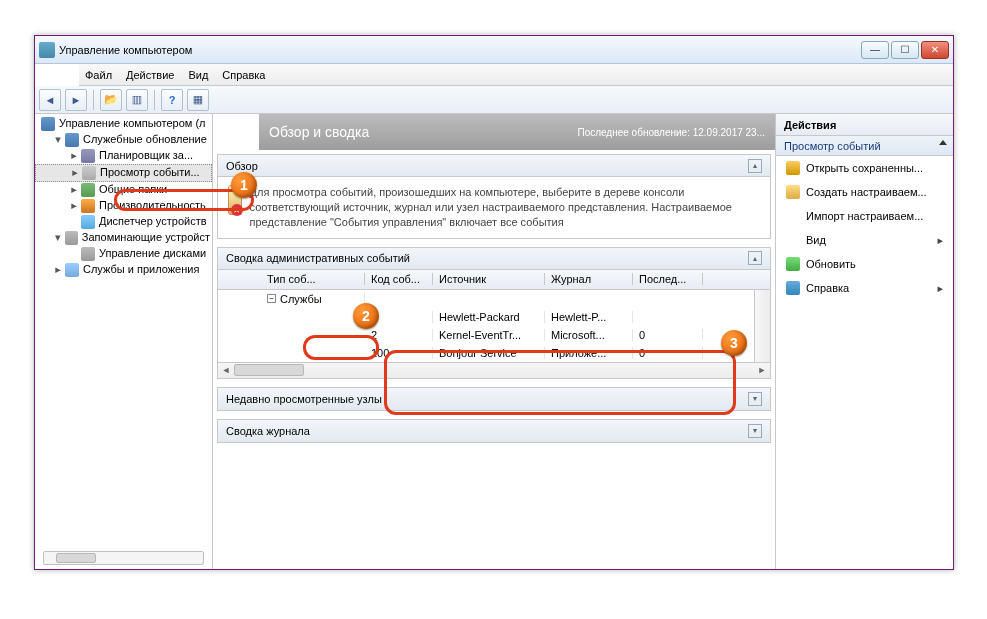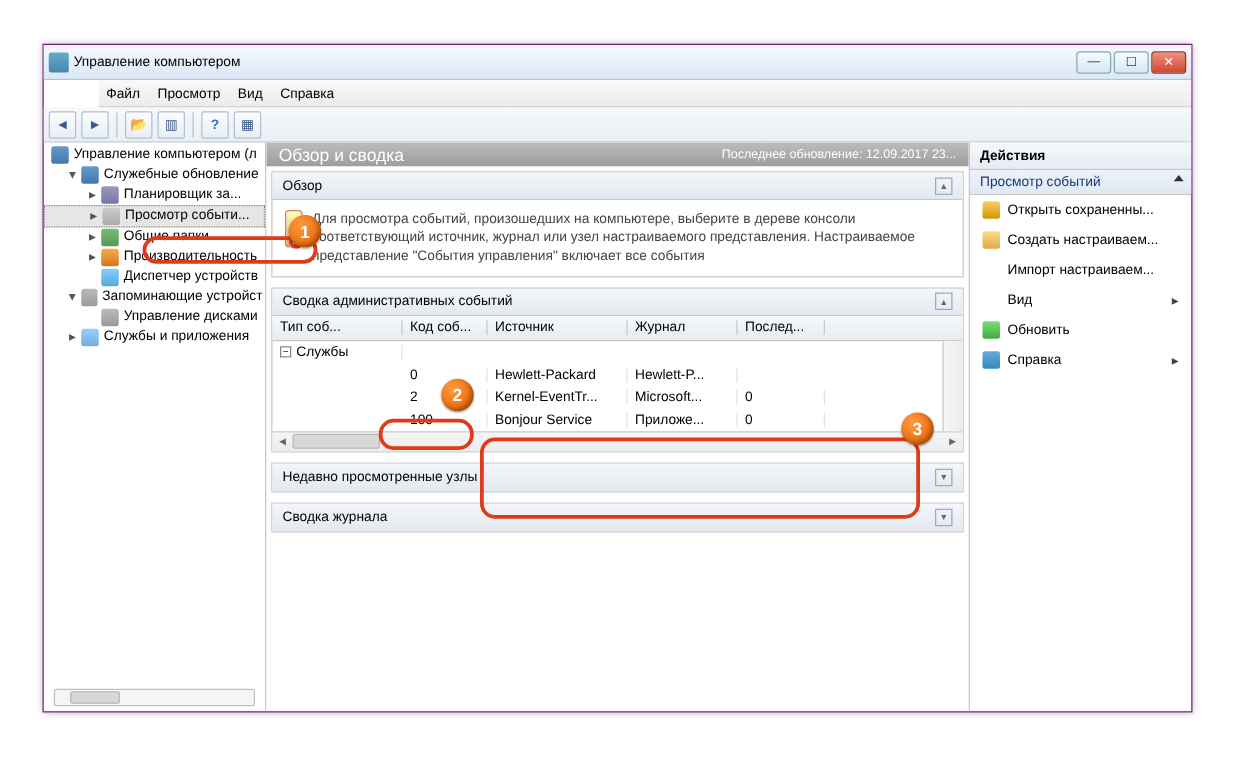--- a/index.html
+++ b/index.html
@@ -54,22 +54,22 @@
 .ti-svc    { background: linear-gradient(#9cf,#7ad); }
 .indent1 { padding-left: 18px; }
 .indent2 { padding-left: 34px; }
 .tree-scroll { position:absolute; bottom:4px; left:8px; right:8px; height:14px;
   border:1px solid #c0c0c0; background:#f5f5f5; border-radius:2px; }
 .tree-scroll .thumb { position:absolute; left:12px; top:1px; width:40px; height:10px;
   background:#d8d8d8; border:1px solid #b8b8b8; border-radius:2px; }
 
 .center { flex:1; display:flex; flex-direction:column; overflow:hidden; }
 
-.hdr { height:19px; background: linear-gradient(#bcbcbc,#9d9d9d); color:#fff;
-  font-size:14px; display:flex; align-items:center; padding:0 10px; }
+.hdr { height:36px; background: linear-gradient(#bcbcbc,#9d9d9d); color:#fff;
+  font-size:14px; display:flex; align-items:center; padding:0 10px;margin-left:46px; }
 .hdr .lt { flex:1; }
 .hdr .rt { font-size:10px; }
 
 .panel { margin:4px; border:1px solid #c8c8c8; }
 .phead { height:22px; background: linear-gradient(#f3f6fa,#e3e9f0);
   border-bottom:1px solid #c8c8c8; display:flex; align-items:center; padding:0 8px; }
 .phead .tt { flex:1; }
 .phead .collapse { width:14px; height:14px; border:1px solid #9ab;
   display:flex; align-items:center; justify-content:center; font-size:8px; color:#567; }
 
@@ -77,21 +77,21 @@
 .overview-body .big { width:30px; height:30px; margin-right:8px;
   background: linear-gradient(#ffb,#da6); border:1px solid #c85; border-radius:3px; position:relative; }
 .overview-body .big::after { content:"✕"; position:absolute; bottom:-2px; right:-2px;
   background:#d33; color:#fff; border-radius:50%; width:12px; height:12px;
   font-size:8px; display:flex; align-items:center; justify-content:center; }
 .overview-body .txt { color:#444; line-height:1.35; font-size:11px; }
 
 .table { position:relative; }
 .trow.head { display:flex; background:linear-gradient(#f6f8fb,#e7ecf3);
   border-bottom:1px solid #c8c8c8; height:20px; align-items:center; }
-.trow { display:flex; height:18px; align-items:center; }
+.trow { display:flex; height:18px; align-items:center;padding-left:43px; }
 .tcell { padding:0 6px; border-right:1px solid #e4e4e4; overflow:hidden;
   text-overflow:ellipsis; white-space:nowrap; }
 .c0{width:104px;} .c1{width:68px;} .c2{width:112px;} .c3{width:88px;} .c4{width:70px;}
 .trow.head .tcell { border-right:1px solid #c8c8c8; }
 .table-scroll { display:flex; height:16px; border-top:1px solid #c8c8c8;
   background:linear-gradient(#f6f6f6,#ececec); align-items:center; }
 .table-scroll .arrow { width:16px; text-align:center; color:#666; font-size:9px; }
 .table-scroll .track { flex:1; position:relative; height:12px; }
 .table-scroll .thumb { position:absolute; left:0; width:70px; height:12px;
   background:#d8d8d8; border:1px solid #b8b8b8; border-radius:2px; }
@@ -135,21 +135,21 @@
     <span class="title">Управление компьютером</span>
     <div class="winbtns">
       <div class="winbtn">—</div>
       <div class="winbtn">☐</div>
       <div class="winbtn close">✕</div>
     </div>
   </div>
 
   <div class="menubar">
     <span>Файл</span>
-    <span>Просмотр</span>
+    <span>Действие</span>
     <span>Вид</span>
     <span>Справка</span>
   </div>
 
   <div class="toolbar">
     <div class="tbtn">◄</div>
     <div class="tbtn">►</div>
     <div class="tsep"></div>
     <div class="tbtn">📂</div>
     <div class="tbtn">▥</div>

